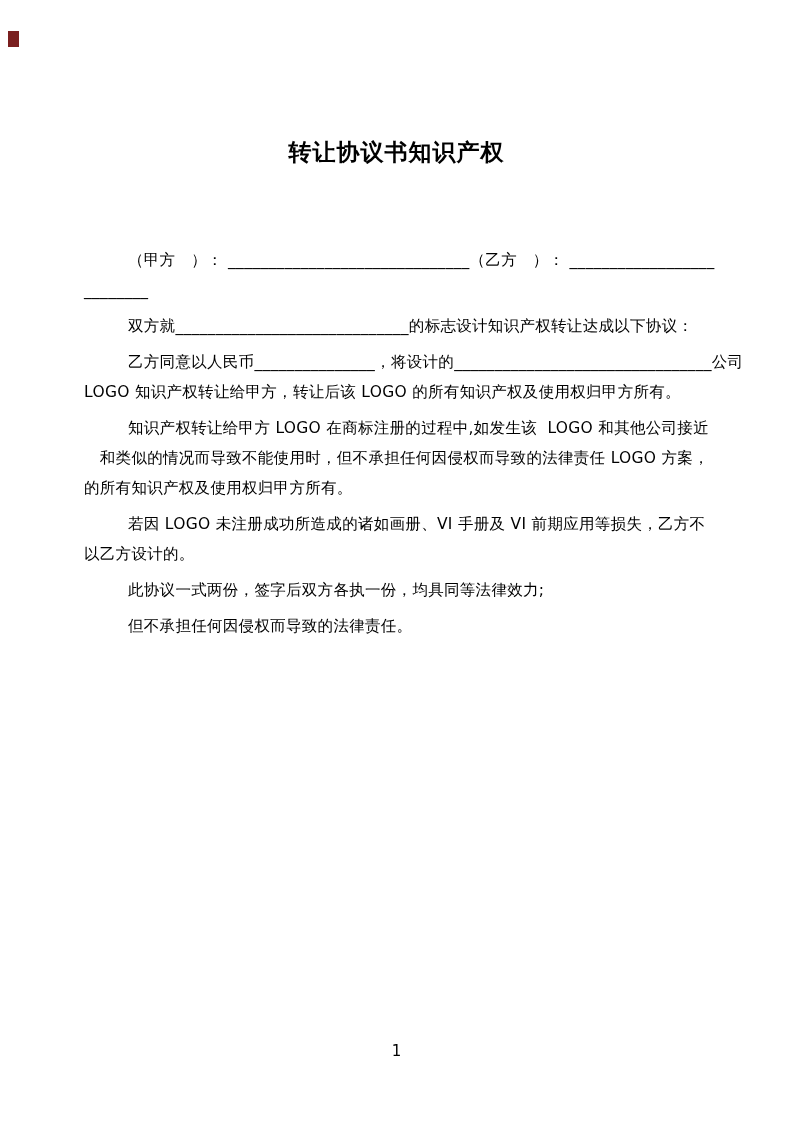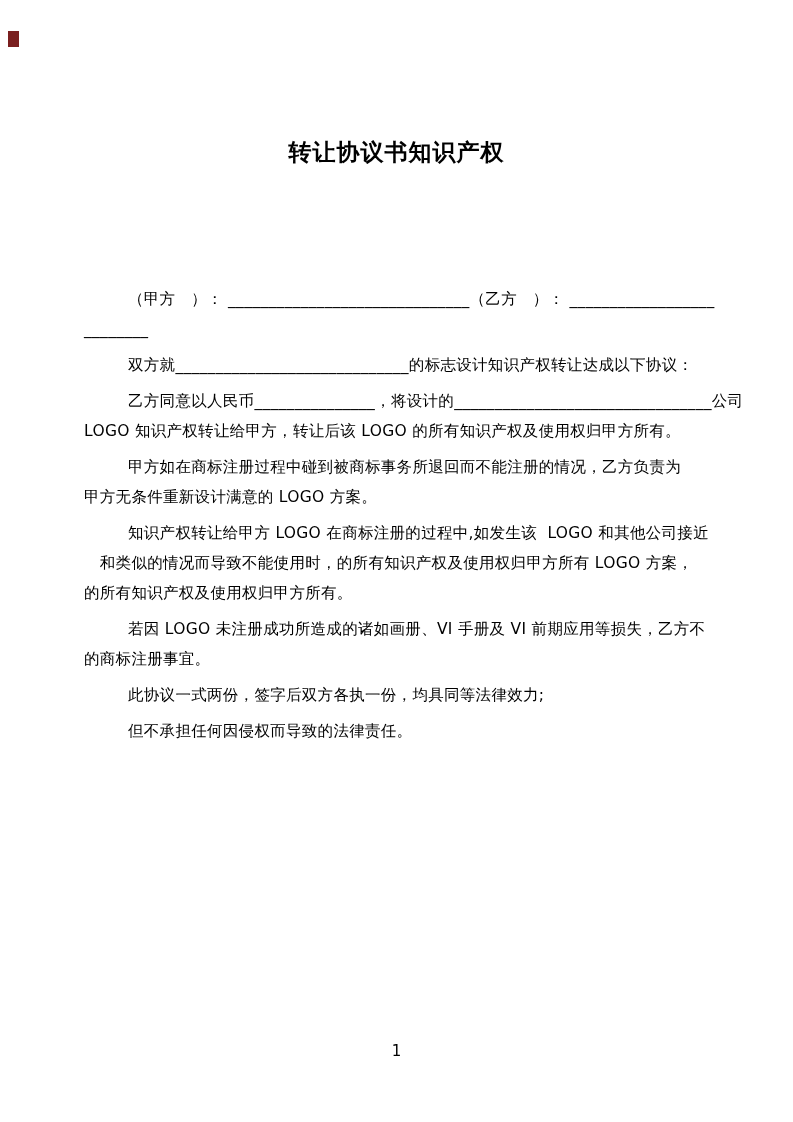--- a/index.html
+++ b/index.html
@@ -28,21 +28,21 @@
   }
   .doc-title {
     text-align: center;
     font-size: 23px;
     font-weight: bold;
     line-height: 36px;
     letter-spacing: 1px;
   }
   .doc-body { }
   .paragraph { margin-top: 6px; }
-  .paragraph.first-para { margin-top: 114px; }
+  .paragraph.first-para { margin-top: 75px; }
   .line {
     font-size: 15.5px;
     line-height: 30px;
     white-space: pre;
     letter-spacing: 0.3px;
   }
   .line.first { padding-left: 44px; }
   .page-footer {
     position: absolute;
     left: 0;
@@ -67,31 +67,27 @@
         <div class="line">________</div>
       </div>
       <div class="paragraph">
         <div class="line first">双方就_____________________________的标志设计知识产权转让达成以下协议：</div>
       </div>
       <div class="paragraph">
         <div class="line first">乙方同意以人民币_______________，将设计的________________________________公司</div>
         <div class="line">LOGO 知识产权转让给甲方，转让后该 LOGO 的所有知识产权及使用权归甲方所有。</div>
       </div>
       <div class="paragraph">
-        <div class="line first">甲方如在商标注册过程中碰到被商标事务所退回而不能注册的情况，乙方负责为</div>
-        <div class="line">甲方无条件重新设计满意的 LOGO 方案。</div>
-      </div>
-      <div class="paragraph">
         <div class="line first">知识产权转让给甲方 LOGO 在商标注册的过程中,如发生该  LOGO 和其他公司接近</div>
-        <div class="line">　和类似的情况而导致不能使用时，的所有知识产权及使用权归甲方所有 LOGO 方案，</div>
+        <div class="line">　和类似的情况而导致不能使用时，但不承担任何因侵权而导致的法律责任 LOGO 方案，</div>
         <div class="line">的所有知识产权及使用权归甲方所有。</div>
       </div>
       <div class="paragraph">
         <div class="line first">若因 LOGO 未注册成功所造成的诸如画册、VI 手册及 VI 前期应用等损失，乙方不</div>
-        <div class="line">的商标注册事宜。</div>
+        <div class="line">以乙方设计的。</div>
       </div>
       <div class="paragraph">
         <div class="line first">此协议一式两份，签字后双方各执一份，均具同等法律效力;</div>
       </div>
       <div class="paragraph">
         <div class="line first">但不承担任何因侵权而导致的法律责任。</div>
       </div>
     </div>
 
   <div class="page-footer">1</div>

